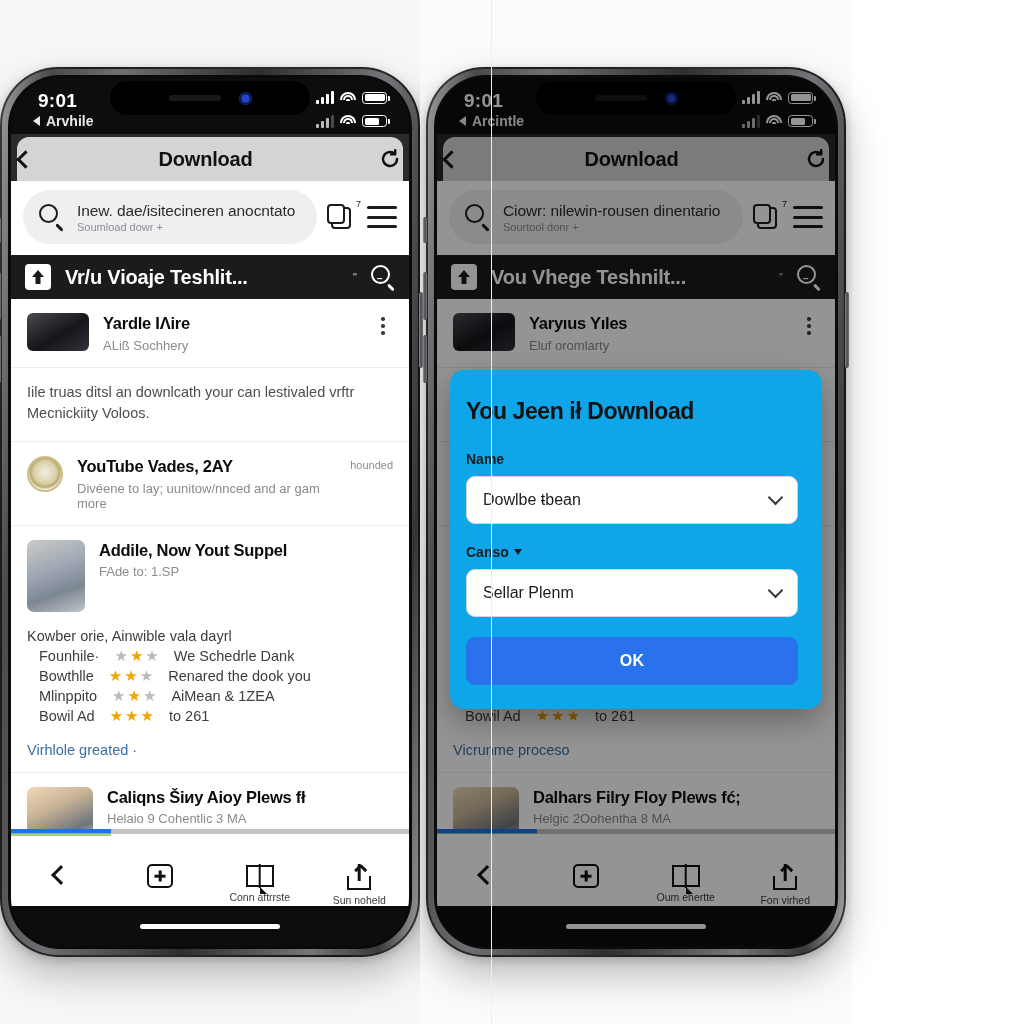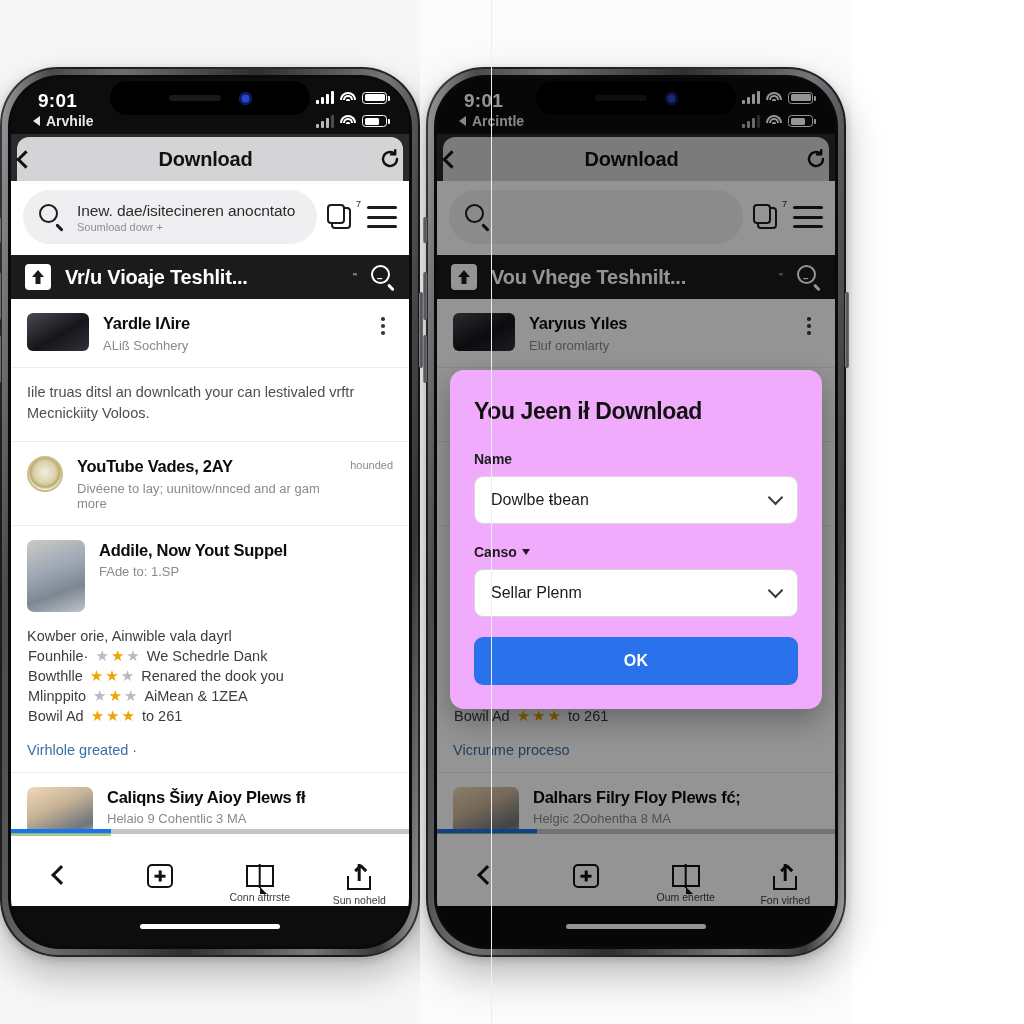--- a/index.html
+++ b/index.html
@@ -138,21 +138,21 @@
   .rowtext .t2 { font-size:13px; color:#8a8a8f; margin-top:4px; }
   .kebab { flex:0 0 auto; width:20px; display:flex; flex-direction:column; align-items:center; gap:3.5px; padding-top:4px; }
   .kebab b { width:3.6px;height:3.6px;border-radius:50%;background:#3a3a3c; display:block; }
 
   .para { padding:14px 16px 16px 16px; border-bottom:1px solid #ededef; font-size:14.5px; color:#4d4d52; line-height:1.5; }
 
   .rowflag { font-size:11px; color:#8a8a8f; white-space:nowrap; padding-top:3px; }
 
   .ratings { padding:10px 16px 8px 16px; }
   .ratings .head { font-size:14.5px; color:#3c3c41; }
-  .rline { display:flex; align-items:center; gap:7px; font-size:14.5px; color:#3c3c41; margin:4px 1px; white-space:nowrap; overflow:hidden; }
+  .rline { display:flex; align-items:center; gap:15px; font-size:14.5px; color:#3c3c41; margin:4px 12px; white-space:nowrap; overflow:hidden; }
   .rline .lbl { color:#3c3c41; }
   .stars { display:flex; gap:2px; }
   .stars span { font-size:15px; line-height:1; color:#b9b9be; }
   .stars span.on { color:#f0a500; }
   .morelink { padding:6px 16px 14px 16px; font-size:14.5px; color:#3a6ea5; border-bottom:1px solid #ededef; }
 
   .progress { height:5px; background:#c4c4c6; position:relative; }
   .progress .fill { position:absolute; left:0; top:0; height:100%; background:#1a73e8; }
   .progress .fill::after { content:""; position:absolute; left:0; bottom:-2px; height:3px; width:100%; background:#93c47d; opacity:.85; }
 
@@ -178,22 +178,22 @@
   
   .phone.dim .screen .browser-top,
   .phone.dim .screen .urlrow,
   .phone.dim .screen .apphdr,
   .phone.dim .screen .content,
   .phone.dim .screen .bottomnav { position:relative; }
   .dimmer { position:absolute; inset:0; background:rgba(0,0,0,.42); z-index:40; pointer-events:none; }
 
   .modal {
     position:absolute; z-index:50; left:50%; transform:translateX(-50%);
-    top:292px; width:372px; background:#f0abfc; border-radius:14px;
-    padding:28px 24px 24px 24px; box-shadow:0 12px 30px rgba(0,0,0,.3);
+    top:292px; width:372px; background:#0ea5e9; border-radius:14px;
+    padding:28px 24px 24px 16px; box-shadow:0 12px 30px rgba(0,0,0,.3);
   }
   .modal h2 { font-size:23px; font-weight:700; color:#111; letter-spacing:-.4px; margin-bottom:26px; }
   .modal .flabel { font-size:14px; font-weight:700; color:#1c1c1e; margin-bottom:9px; display:flex; align-items:center; gap:5px; }
   .caret-sm { width:0;height:0;border-left:4.5px solid transparent;border-right:4.5px solid transparent;border-top:6px solid #1c1c1e; }
   .select {
     height:48px; border:1.4px solid #d6d6da; border-radius:9px; background:#fff;
     display:flex; align-items:center; justify-content:space-between; padding:0 16px; margin-bottom:20px;
   }
   .select .val { font-size:16px; color:#1c1c1e; }
   .chev-dn { width:11px;height:11px;border-right:2.6px solid #3a3a3c;border-bottom:2.6px solid #3a3a3c;transform:rotate(45deg); margin-top:-5px; }
@@ -497,20 +497,24 @@
             </span>
           </div>
         </div>
 
         <div class="urlrow">
           <div class="urlbox">
             <span class="search-glyph">
                 <i></i>
                 <u></u>
               </span>
+            <span class="urltext">
+              <span class="line1" style="display:block">Ciowr: nilewin-rousen dinentario</span>
+              <span class="line2" style="display:block">Sourtool donr +</span>
+            </span>
           </div>
           <span class="tabs-icon">
             <span class="sq1"></span>
               <span class="sq2"></span>
             <span class="badge">7</span>
           </span>
           <span class="menu-icon">
               <b></b>
               <b></b>
               <b></b>

